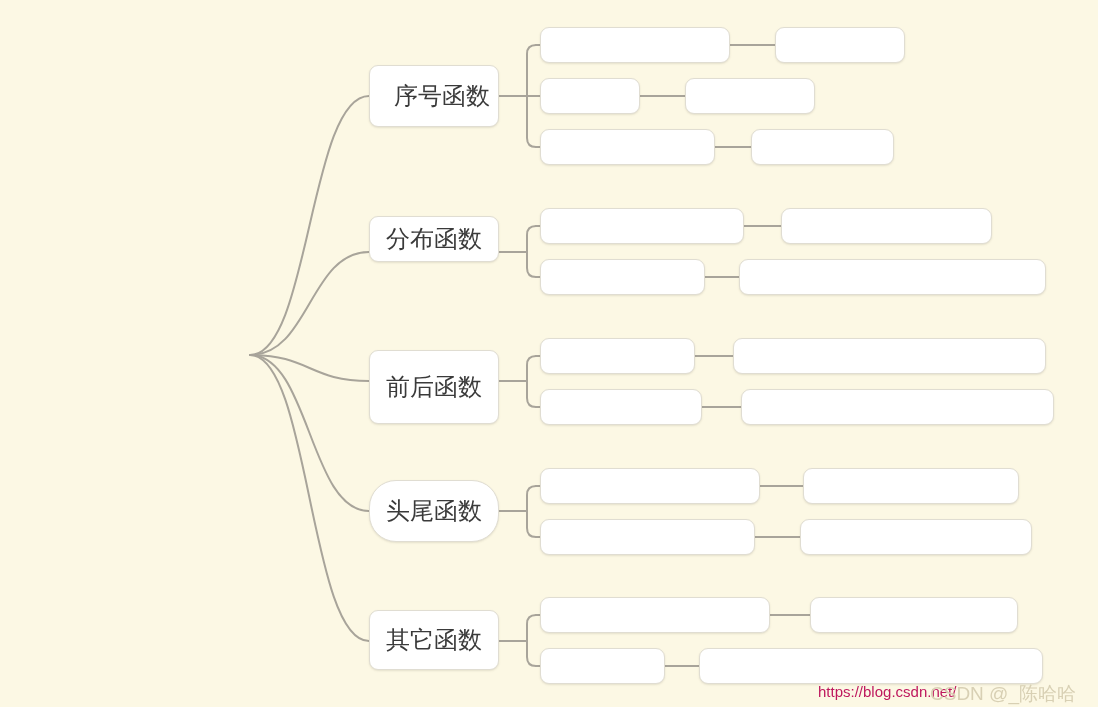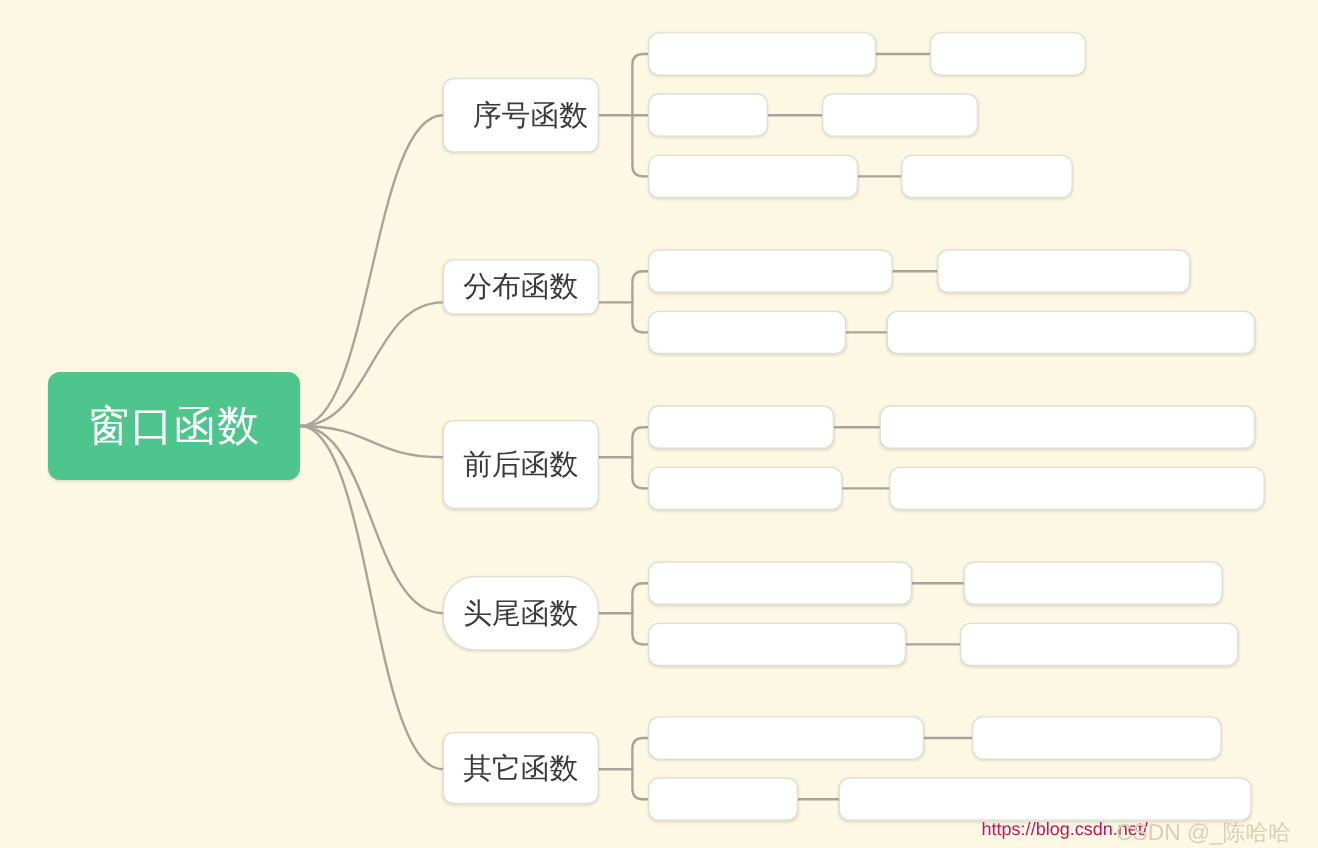--- a/index.html
+++ b/index.html
@@ -113,23 +113,20 @@
       <path d="M 755 537 L 800 537" fill="none" stroke="#a8a49a" stroke-width="2" stroke-linecap="round"></path>
       <path d="M 250 355 C 309.5 355, 309.5 641, 369 641" fill="none" stroke="#a8a49a" stroke-width="2" stroke-linecap="round"></path>
       <path d="M 499 641 L 527 641" fill="none" stroke="#a8a49a" stroke-width="2" stroke-linecap="round"></path>
       <path d="M 536 615 L 536 615 M 536 615 Q 527 615 527 624 L 527 657 Q 527 666 536 666" fill="none" stroke="#a8a49a" stroke-width="2" stroke-linecap="round"></path>
       <path d="M 536 615 L 540 615" fill="none" stroke="#a8a49a" stroke-width="2" stroke-linecap="round"></path>
       <path d="M 770 615 L 810 615" fill="none" stroke="#a8a49a" stroke-width="2" stroke-linecap="round"></path>
       <path d="M 536 666 L 540 666" fill="none" stroke="#a8a49a" stroke-width="2" stroke-linecap="round"></path>
       <path d="M 665 666 L 699 666" fill="none" stroke="#a8a49a" stroke-width="2" stroke-linecap="round"></path>
     </svg>
 
-  <div class="node root-node" style="left:40px; top:310px; width:210px; height:90px;">
-    <span>窗口函数</span>
-  </div>
 
   <div id="nodes-layer">
       <div class="node box-node cat-node" style="left: 369px; top: 65px; width: 130px; height: 62px; padding-left: 16px;">
         <span>序号函数</span>
       </div>
       <div class="node box-node fn-node" style="left: 540px; top: 27px; width: 190px; height: 36px;">
         <span></span>
       </div>
       <div class="node box-node desc-node" style="left: 775px; top: 27px; width: 130px; height: 36px;">
         <span></span>

